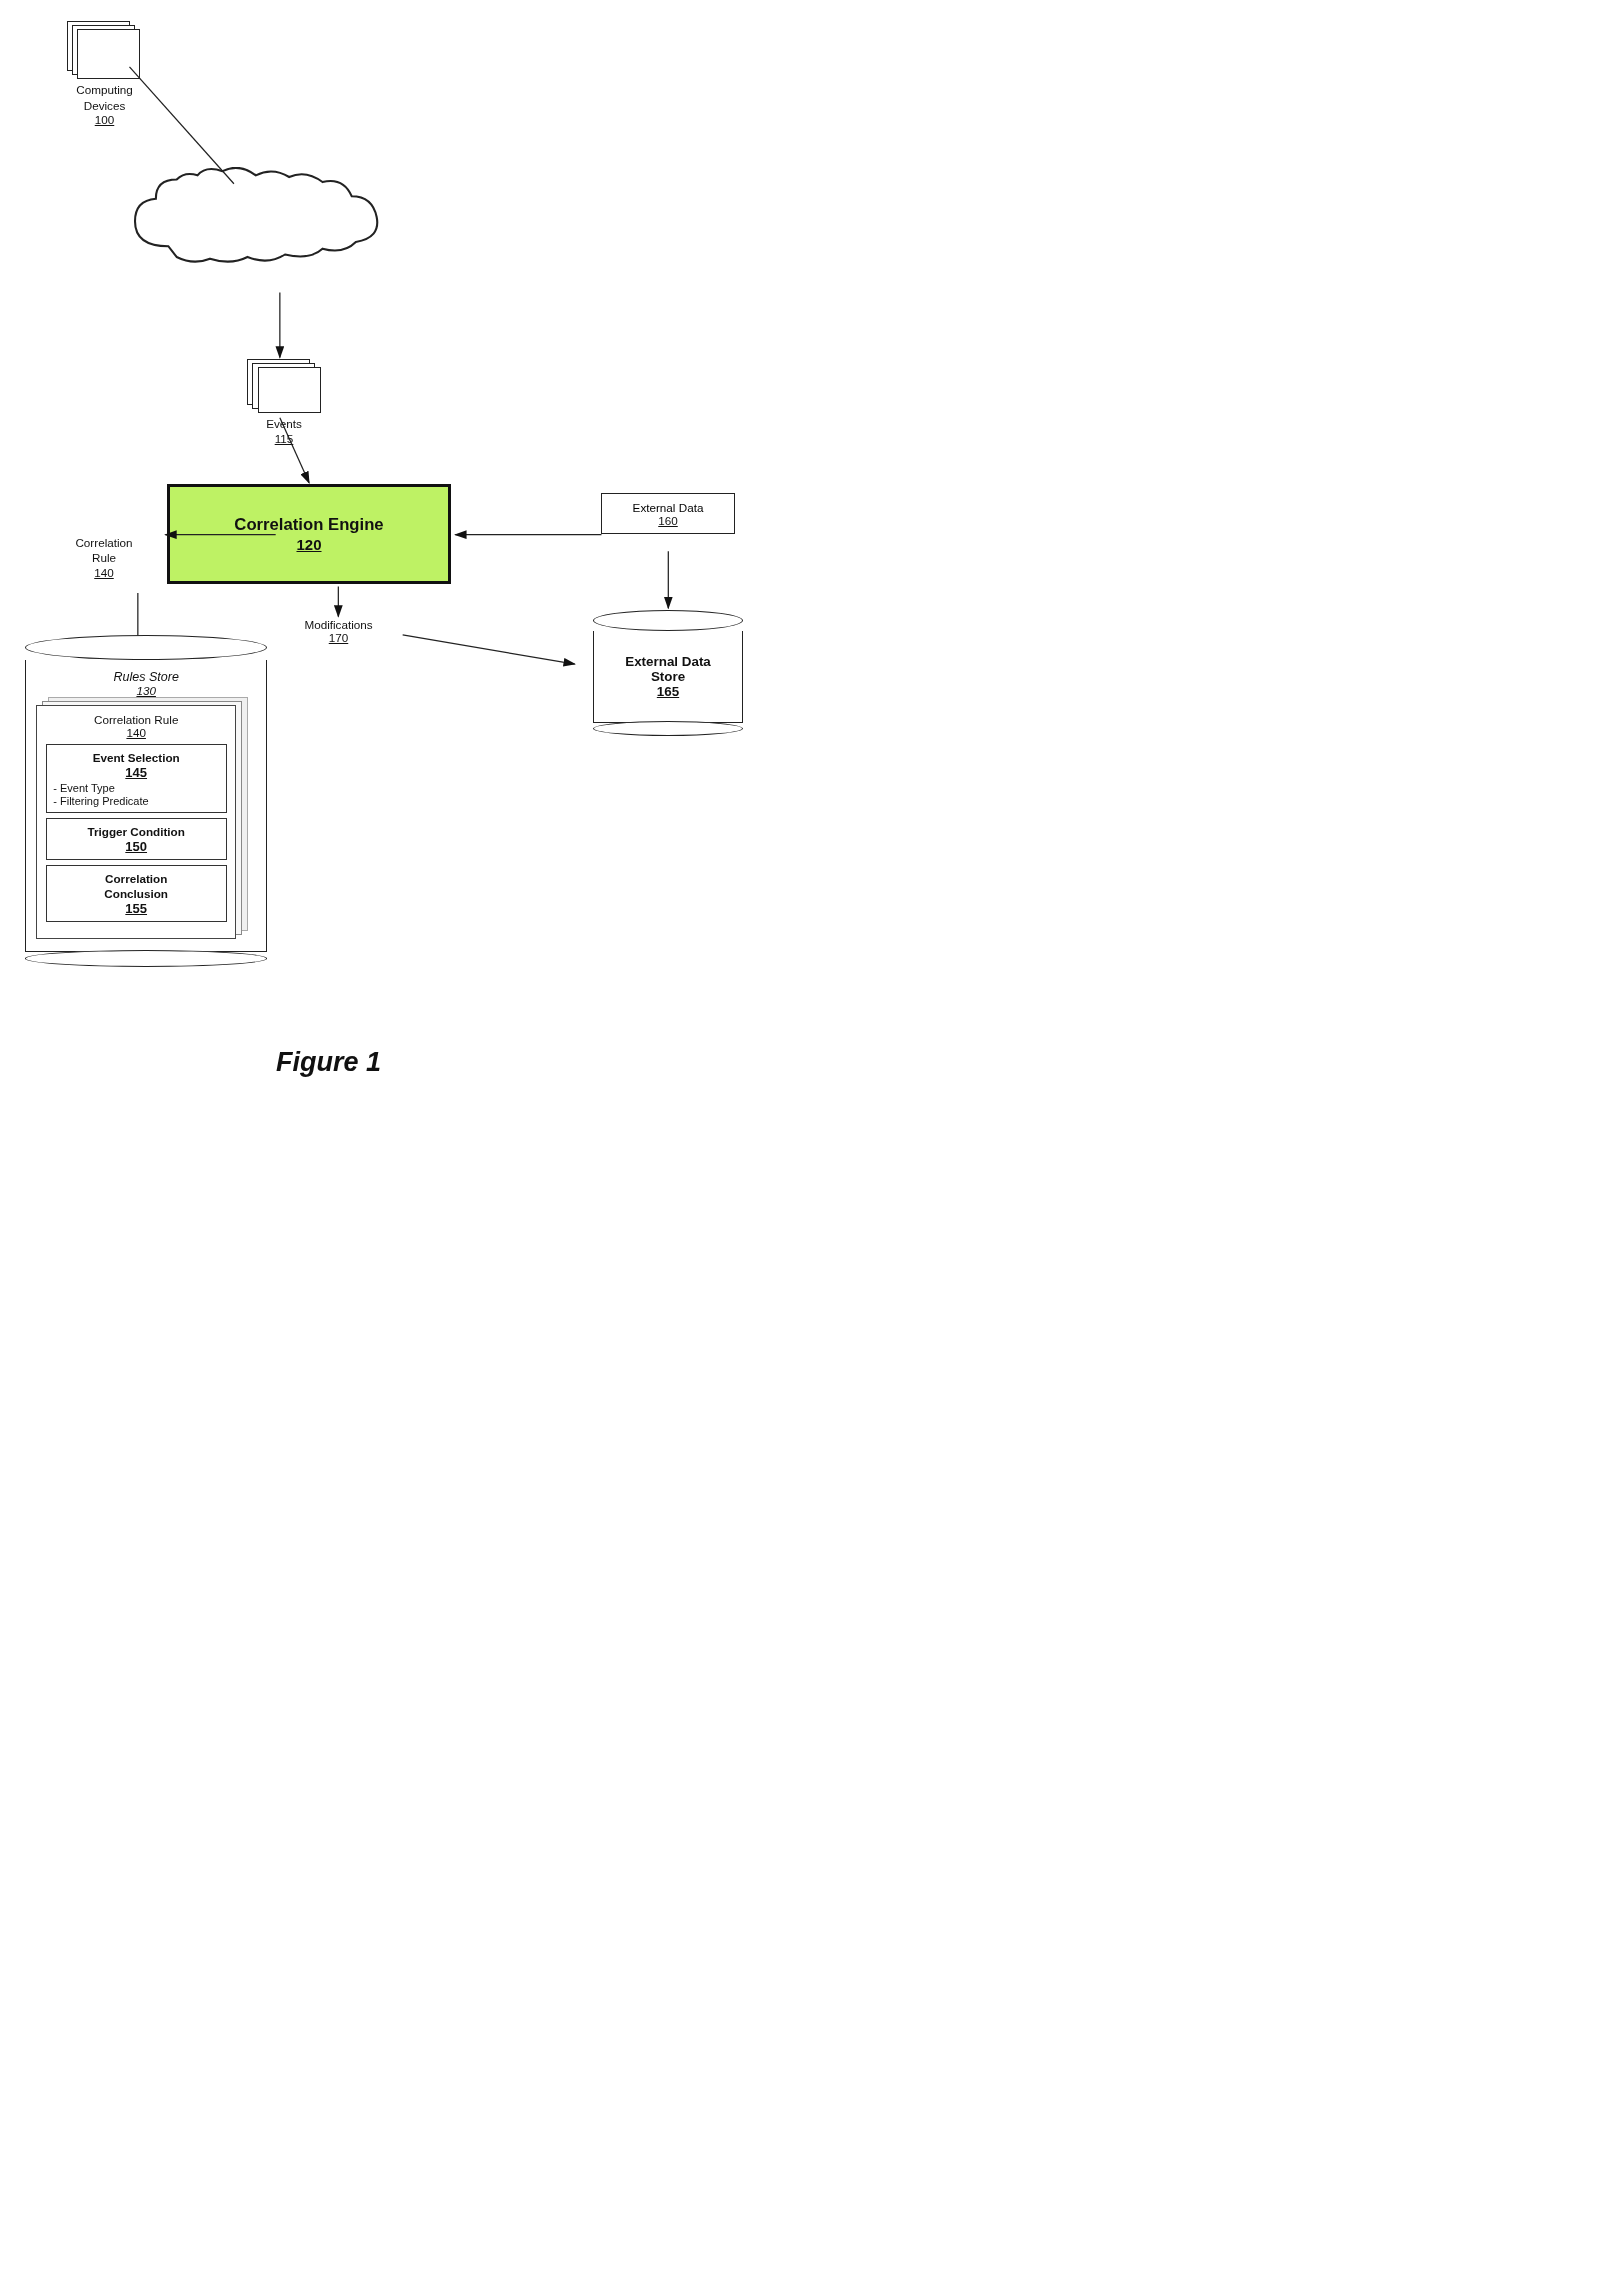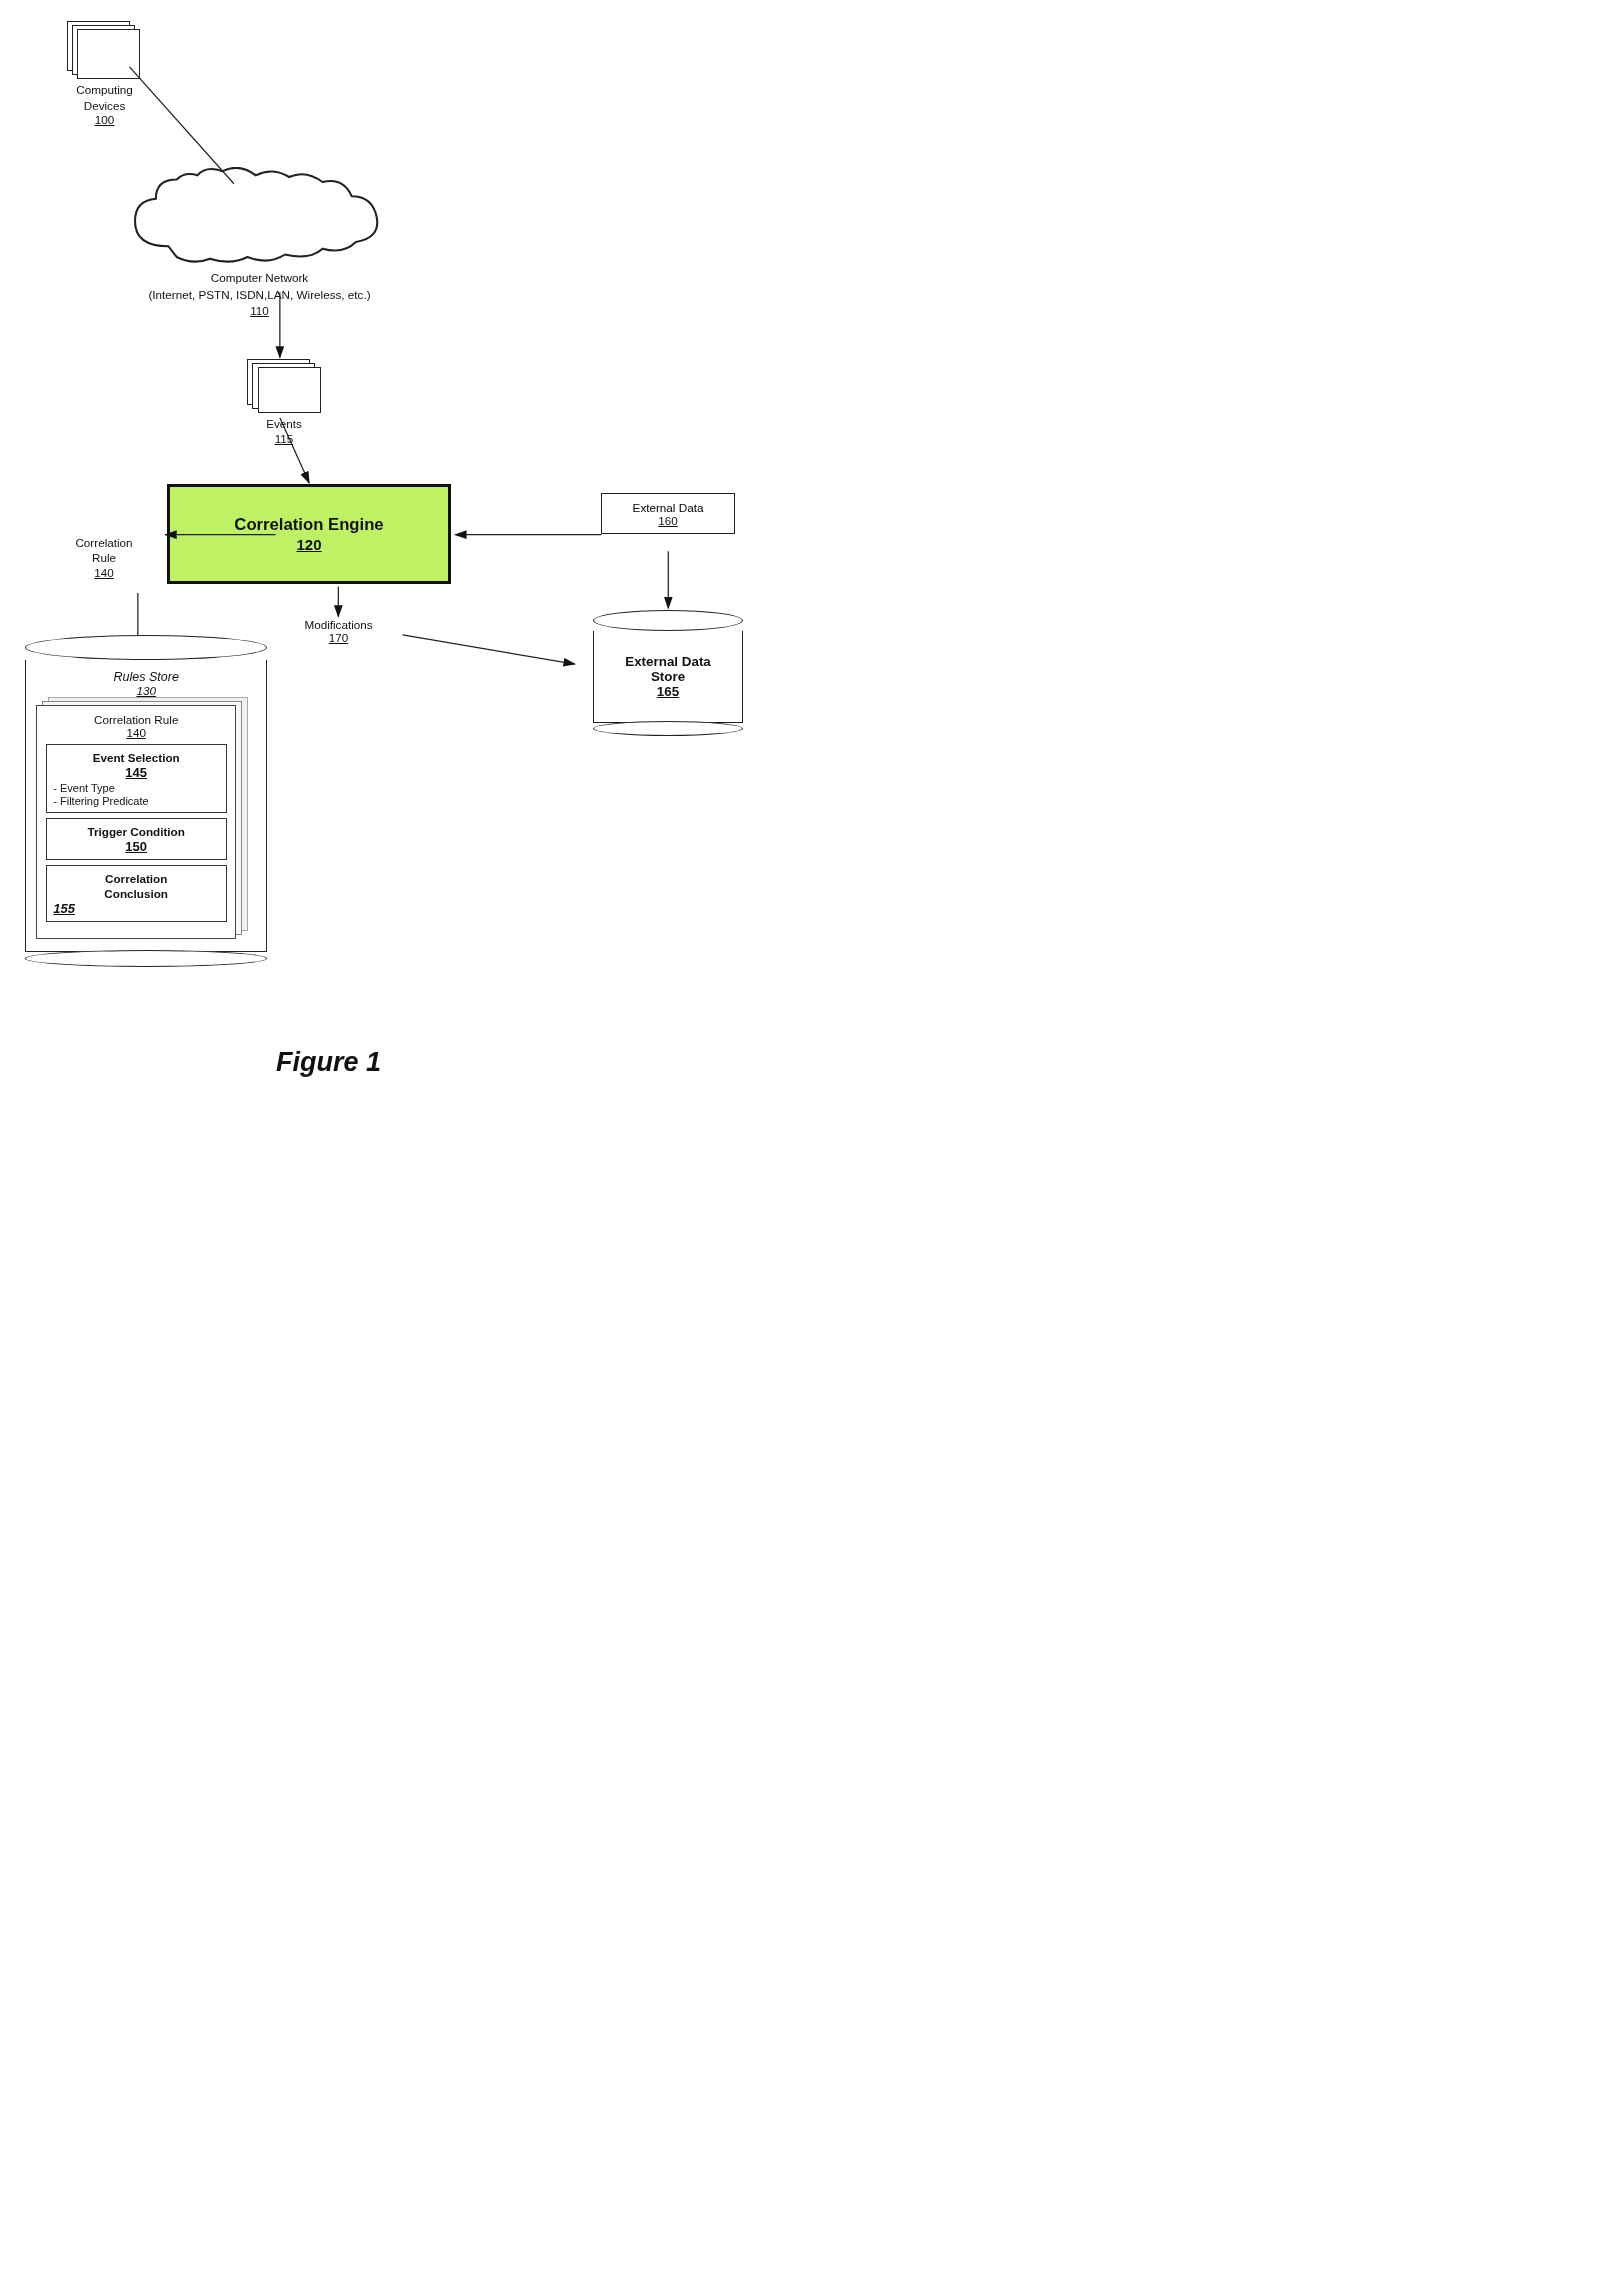--- a/index.html
+++ b/index.html
@@ -324,25 +324,20 @@
     </div>
     <div class="label-underline">100</div>
   </div>
 
   <div class="cloud-box">
     <div class="cloud-shape">
       <svg viewBox="0 0 340 120" xmlns="http://www.w3.org/2000/svg">
         <path d="M60,95 Q20,95 20,65 Q20,40 45,38 Q45,15 70,15 Q80,5 95,10 Q105,-2 125,5 Q145,-5 165,10 Q185,0 205,12 Q225,3 245,18 Q270,12 280,35 Q305,35 310,60 Q315,85 285,90 Q270,105 245,98 Q230,112 200,105 Q180,118 155,108 Q135,118 110,110 Q90,118 70,108 Z" fill="white" stroke="#222" stroke-width="2.5"></path>
       </svg>
     </div>
-    <div class="cloud-label">
-      <div>Computer Network</div>
-      <div>(Internet, PSTN, ISDN,LAN, Wireless, etc.)</div>
-      <div class="label-underline">110</div>
-    </div>
   </div>
 
   <div class="events-box">
     <div class="events-stacked">
       <div class="epage"></div>
       <div class="epage"></div>
       <div class="epage"></div>
     </div>
     <div class="label-text">Events</div>
     <div class="label-underline">115</div>
@@ -396,21 +391,21 @@
             </div>
           </div>
 
           <div class="card-section">
             <div style="text-align:center;">
               <span class="card-section-title">
                 <span>Correlation</span><br>
                 <span>Conclusion</span>
               </span>
             </div>
-            <div style="font-style:italic;">
+            <div style="text-align:center;">
               <span class="card-section-num">155</span>
             </div>
           </div>
         </div>
       </div>
     </div>
     <div class="cylinder-bottom-curve"></div>
   </div>
 
   <div class="ext-data-box">

